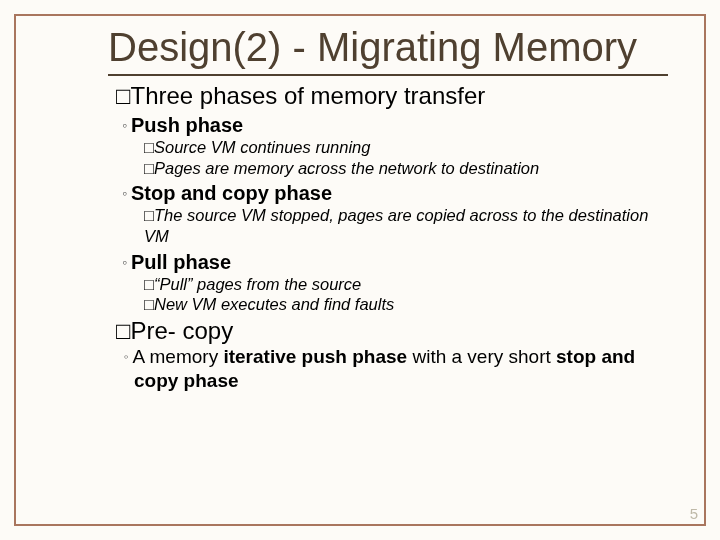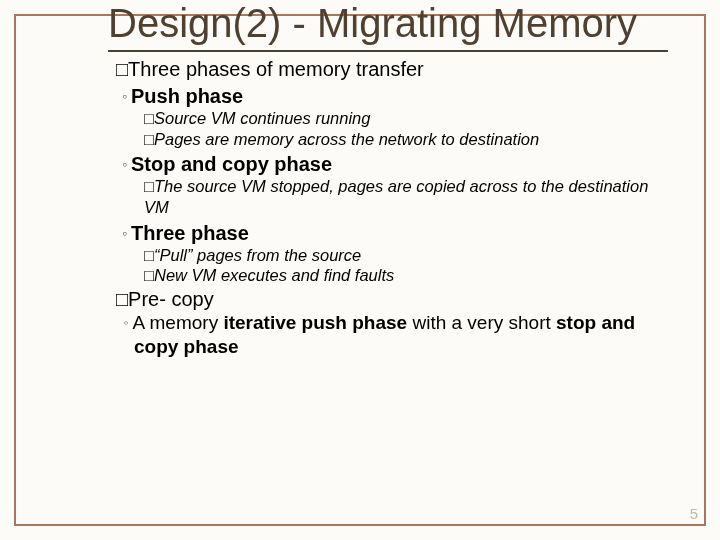--- a/index.html
+++ b/index.html
@@ -12,36 +12,36 @@
     overflow: hidden;
   }
   .frame {
     position: absolute;
     left: 14px; top: 14px; right: 14px; bottom: 14px;
     border: 2px solid #a9765e;
   }
   .content {
     position: absolute;
     left: 108px;
-    top: 0;
+    top: 24px;
     width: 560px;
   }
   .title {
     font-size: 40px;
     font-weight: 400;
     color: #4f4030;
     line-height: 1.15;
     border-bottom: 2px solid #4f4030;
     padding-bottom: 4px;
     margin-bottom: 6px;
     font-family: "Arial Narrow", Arial, sans-serif;
     letter-spacing: 0px;
   }
   .top-bul {
-    font-size: 20px;
+    font-size: 24px;
     color: #000;
     margin-top: 2px;
     padding-left: 8px;
   }
   .sq {
     font-family: Arial, sans-serif;
     display: inline-block;
   }
   .sub-list {
     margin-left: 14px;
@@ -115,21 +115,21 @@
     </div>
 
     <div class="sub-item">
       <span class="diam">◦</span><span>Stop and copy phase</span>
     </div>
     <div class="subsub">
       <div class="subsub-line"><span class="sq">□</span><span>The source VM stopped, pages are copied across to the destination VM</span></div>
     </div>
 
     <div class="sub-item">
-      <span class="diam">◦</span><span>Three phase</span>
+      <span class="diam">◦</span><span>Pull phase</span>
     </div>
     <div class="subsub">
       <div class="subsub-line"><span class="sq">□</span><span>“Pull” pages from the source</span></div>
       <div class="subsub-line"><span class="sq">□</span><span>New VM executes and find faults</span></div>
     </div>
 
   </div>
 
   <div class="top-bul">
     <span class="sq">□</span><span>Pre- copy</span>

